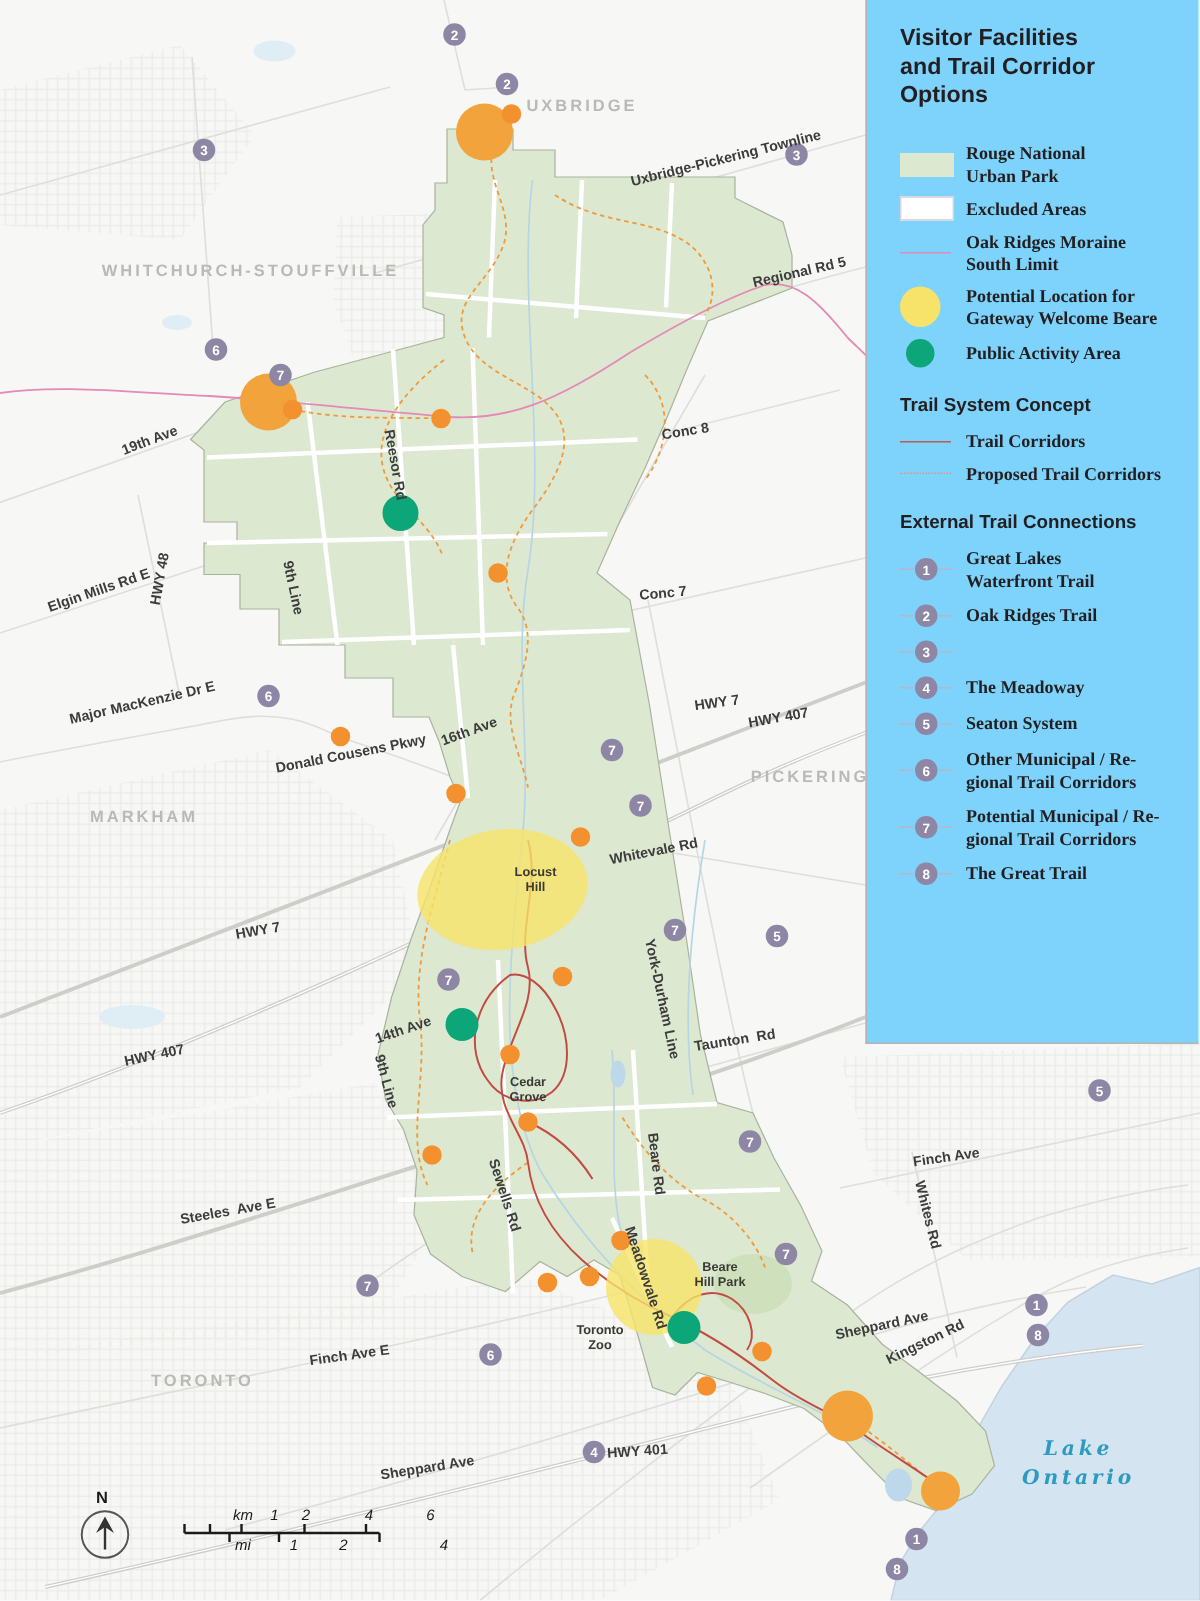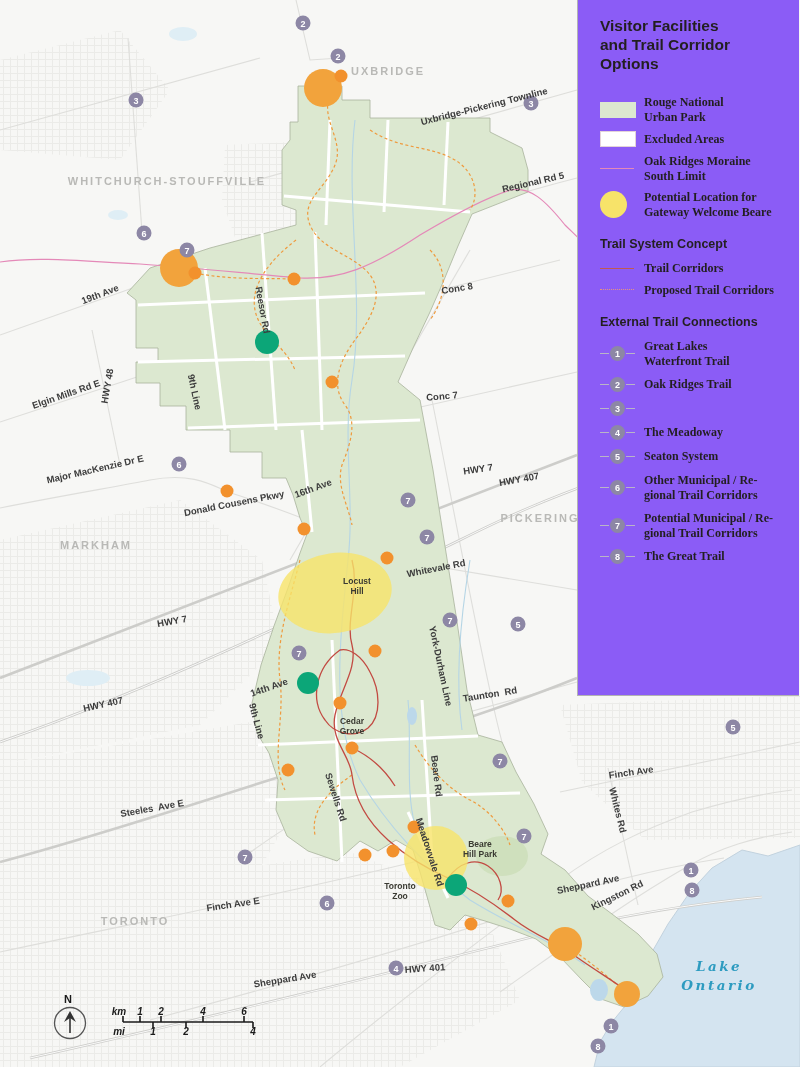--- a/index.html
+++ b/index.html
@@ -20,27 +20,27 @@
     font-size:13.5px;line-height:19px;letter-spacing:2.5px;color:#2d9bc0;white-space:pre-line;}
   .badge{position:absolute;transform:translate(-50%,-50%);width:15px;height:15px;
     border-radius:50%;background:#8d87a5;color:#fff;font-weight:bold;font-size:9px;
     display:flex;align-items:center;justify-content:center;}
   .gateway{position:absolute;transform:translate(-50%,-50%);border-radius:50%;background:#f2a33c;}
   .potential{position:absolute;border-radius:50%;background:rgba(247,227,105,0.80);}
   .activity{position:absolute;transform:translate(-50%,-50%);border-radius:50%;background:#0ca678;}
   .trailhead{position:absolute;transform:translate(-50%,-50%);width:13px;height:13px;
     border-radius:50%;background:#f2912d;}
   .scale-num{position:absolute;transform:translate(-50%,-50%);
-    font-weight:bold;font-style:italic;font-size:10px;color:#1a1a1a;}
+    font-weight:normal;font-style:italic;font-size:10px;color:#1a1a1a;margin-left:43px;}
   .north-n{position:absolute;transform:translate(-50%,-50%);
     font-weight:bold;font-size:11px;color:#1a1a1a;}
 
   
   #legend{position:absolute;left:577px;top:0;width:222px;height:696px;z-index:5;
-    background:#8b5cf6;border:1px solid #b3b3b3;border-top:none;border-right:none;
+    background:#7dd3fc;border:1px solid #b3b3b3;border-top:none;border-right:none;
     box-sizing:border-box;padding:16px 10px 0 22px;color:#231f20;}
   .legend-title{font-weight:bold;font-size:15.5px;line-height:19px;margin-bottom:22px;white-space:pre-line;}
   .lg-row{display:flex;align-items:center;margin-bottom:7px;}
   .lg-icon{flex:0 0 44px;display:flex;align-items:center;justify-content:flex-start;}
   .lg-text{font-weight:bold;font-size:12px;line-height:14.5px;white-space:pre-line;font-family:Liberation Serif, serif;}
   .sw-park{width:36px;height:16px;background:#dce8d0;}
   .sw-excl{width:36px;height:16px;background:#fff;border:1px solid #e3d3d9;box-sizing:border-box;}
   .sw-moraine{width:34px;height:0;border-top:1.5px solid #e489b8;}
   .c-orange{width:27px;height:27px;border-radius:50%;background:#f2a33c;margin-left:0px;}
   .c-yellow{width:27px;height:27px;border-radius:50%;background:#f7e369;}
@@ -337,20 +337,26 @@
       <div class="lg-text">Oak Ridges Moraine
 South Limit</div>
     </div>
     <div class="lg-row">
       <div class="lg-icon">
           <span class="c-yellow"></span>
         </div>
       <div class="lg-text">Potential Location for
 Gateway Welcome Beare</div>
     </div>
+    <div class="lg-row">
+      <div class="lg-icon">
+          <span class="c-teal"></span>
+        </div>
+      <div class="lg-text">Public Activity Area</div>
+    </div>
 
     <div class="lg-section">Trail System Concept</div>
     <div class="lg-row">
       <div class="lg-icon">
           <span class="sw-trail"></span>
         </div>
       <div class="lg-text">Trail Corridors</div>
     </div>
     <div class="lg-row">
       <div class="lg-icon">

